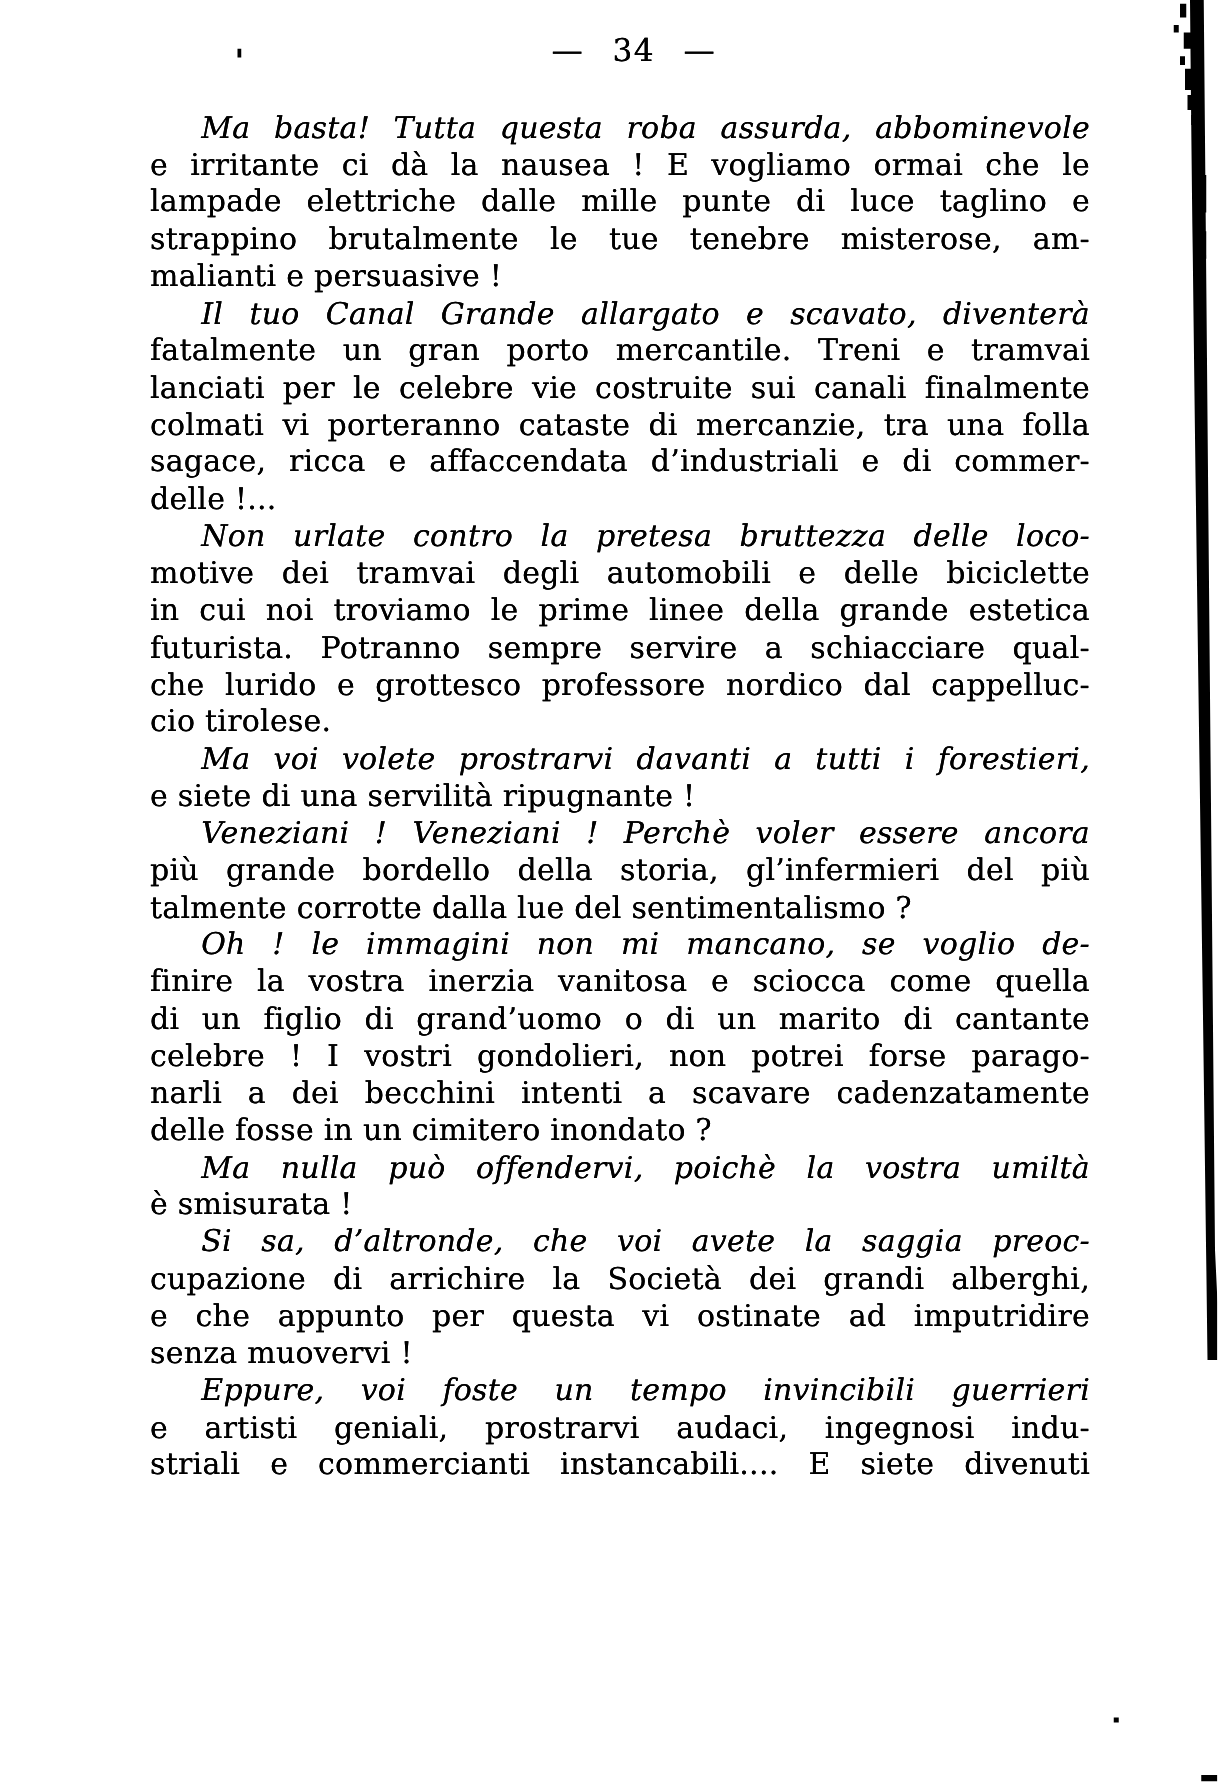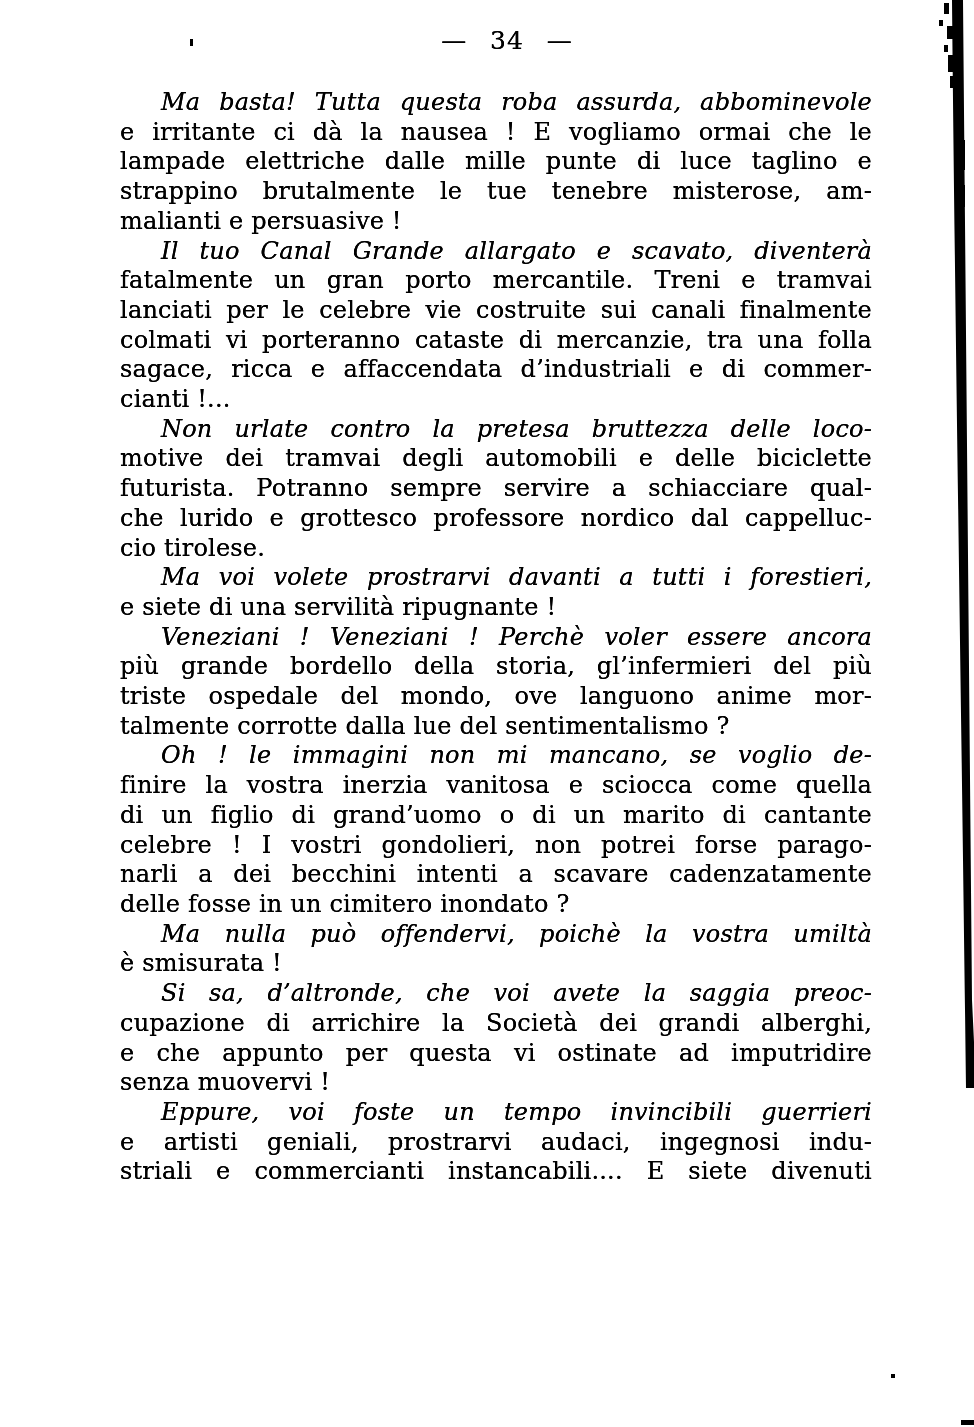--- a/index.html
+++ b/index.html
@@ -33,31 +33,31 @@
       <div class="line indent just">Ma basta! Tutta questa roba assurda, abbominevole</div>
       <div class="line just">e irritante ci dà la nausea ! E vogliamo ormai che le</div>
       <div class="line just">lampade elettriche dalle mille punte di luce taglino e</div>
       <div class="line just">strappino brutalmente le tue tenebre misterose, am-</div>
       <div class="line">malianti e persuasive !</div>
       <div class="line indent just">Il tuo Canal Grande allargato e scavato, diventerà</div>
       <div class="line just">fatalmente un gran porto mercantile. Treni e tramvai</div>
       <div class="line just">lanciati per le celebre vie costruite sui canali finalmente</div>
       <div class="line just">colmati vi porteranno cataste di mercanzie, tra una folla</div>
       <div class="line just">sagace, ricca e affaccendata d’industriali e di commer-</div>
-      <div class="line">cianti !...</div>
+      <div class="line">delle !...</div>
       <div class="line indent just">Non urlate contro la pretesa bruttezza delle loco-</div>
       <div class="line just">motive dei tramvai degli automobili e delle biciclette</div>
+      <div class="line just">in cui noi troviamo le prime linee della grande estetica</div>
       <div class="line just">futurista. Potranno sempre servire a schiacciare qual-</div>
       <div class="line just">che lurido e grottesco professore nordico dal cappelluc-</div>
       <div class="line">cio tirolese.</div>
       <div class="line indent just">Ma voi volete prostrarvi davanti a tutti i forestieri,</div>
       <div class="line">e siete di una servilità ripugnante !</div>
       <div class="line indent just">Veneziani ! Veneziani ! Perchè voler essere ancora</div>
       <div class="line just">più grande bordello della storia, gl’infermieri del più</div>
-      <div class="line just">triste ospedale del mondo, ove languono anime mor-</div>
       <div class="line">talmente corrotte dalla lue del sentimentalismo ?</div>
       <div class="line indent just">Oh ! le immagini non mi mancano, se voglio de-</div>
       <div class="line just">finire la vostra inerzia vanitosa e sciocca come quella</div>
       <div class="line just">di un figlio di grand’uomo o di un marito di cantante</div>
       <div class="line just">celebre ! I vostri gondolieri, non potrei forse parago-</div>
       <div class="line just">narli a dei becchini intenti a scavare cadenzatamente</div>
       <div class="line">delle fosse in un cimitero inondato ?</div>
       <div class="line indent just">Ma nulla può offendervi, poichè la vostra umiltà</div>
       <div class="line">è smisurata !</div>
       <div class="line indent just">Si sa, d’altronde, che voi avete la saggia preoc-</div>

